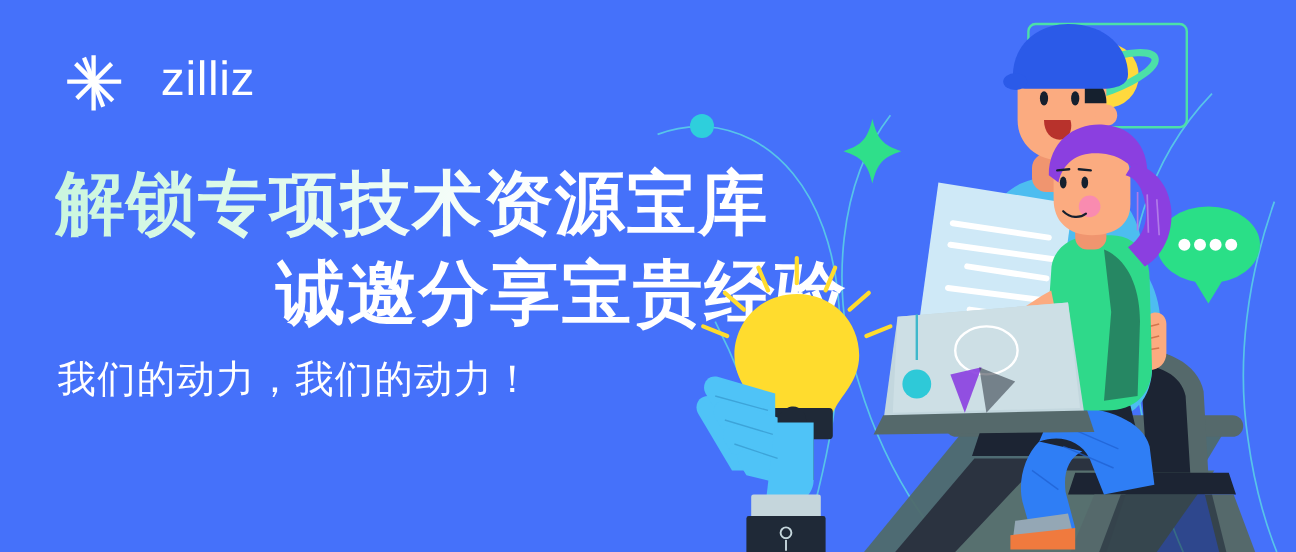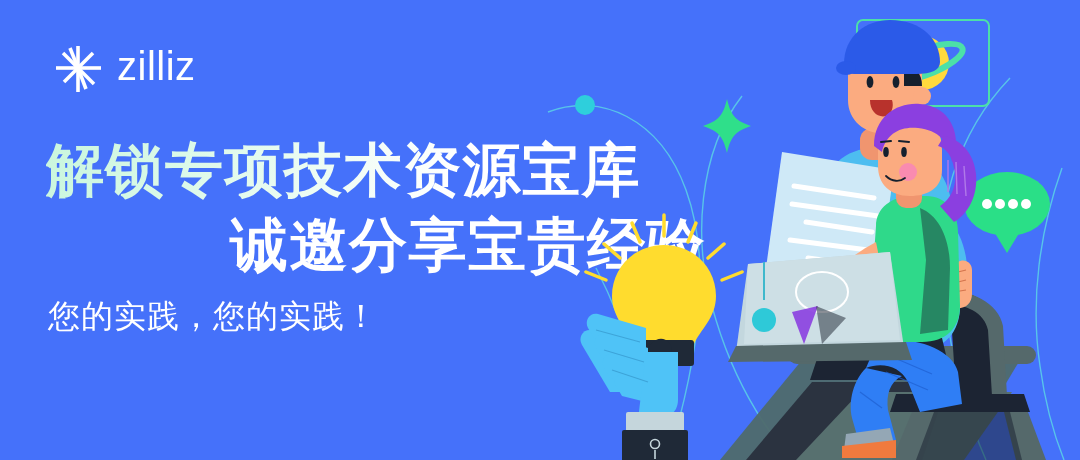--- a/index.html
+++ b/index.html
@@ -26,21 +26,21 @@
     pointer-events: none;
   }
 
   
   .logo-row {
     position: absolute;
     left: 52px;
     top: 40px;
     display: flex;
     align-items: center;
-    gap: 13px;
+    gap: 30px;
     height: 56px;
     justify-content: center;
   }
   .logo-mark { width: 52px; height: 52px; display: block; }
   .logo-word {
     color: #ffffff;
     font-size: 40px;
     letter-spacing: 0.5px;
     line-height: 1;
     font-weight: 400;
@@ -127,21 +127,21 @@
         <line x1="26" y1="26" x2="34" y2="47"></line>
       </g>
       <circle cx="26" cy="26" r="3.6" fill="#ffffff"></circle>
     </svg>
     <span class="logo-word">zilliz</span>
   </div>
 
   <div class="copy">
     <div class="headline">解锁专项技术资源宝库</div>
     <div class="headline headline-2">诚邀分享宝贵经验</div>
-    <div class="subhead">您的实践，您的实践！</div>
+    <div class="subhead">我们的动力，我们的动力！</div>
   </div>
 
   <svg class="illo" viewBox="0 0 520 460" fill="none" xmlns="http://www.w3.org/2000/svg">
 
     <g>
       <path d="M303 20 h120 a6 6 0 0 1 6 6 v74 a6 6 0 0 1 -6 6 h-92 l-24 32 l2 -32 h-6 a6 6 0 0 1 -6 -6 v-74 a6 6 0 0 1 6 -6 z" stroke="#4ce0a8" stroke-width="2" fill="none"></path>
       <circle cx="362" cy="63" r="27" fill="#ffd93d"></circle>
       <ellipse cx="362" cy="63" rx="43" ry="13" transform="rotate(-20 362 63)" stroke="#4ce0a8" stroke-width="6" fill="none"></ellipse>
       <path d="M335 50 a27 27 0 0 0 22 38" fill="#ffd93d"></path>
     </g>

